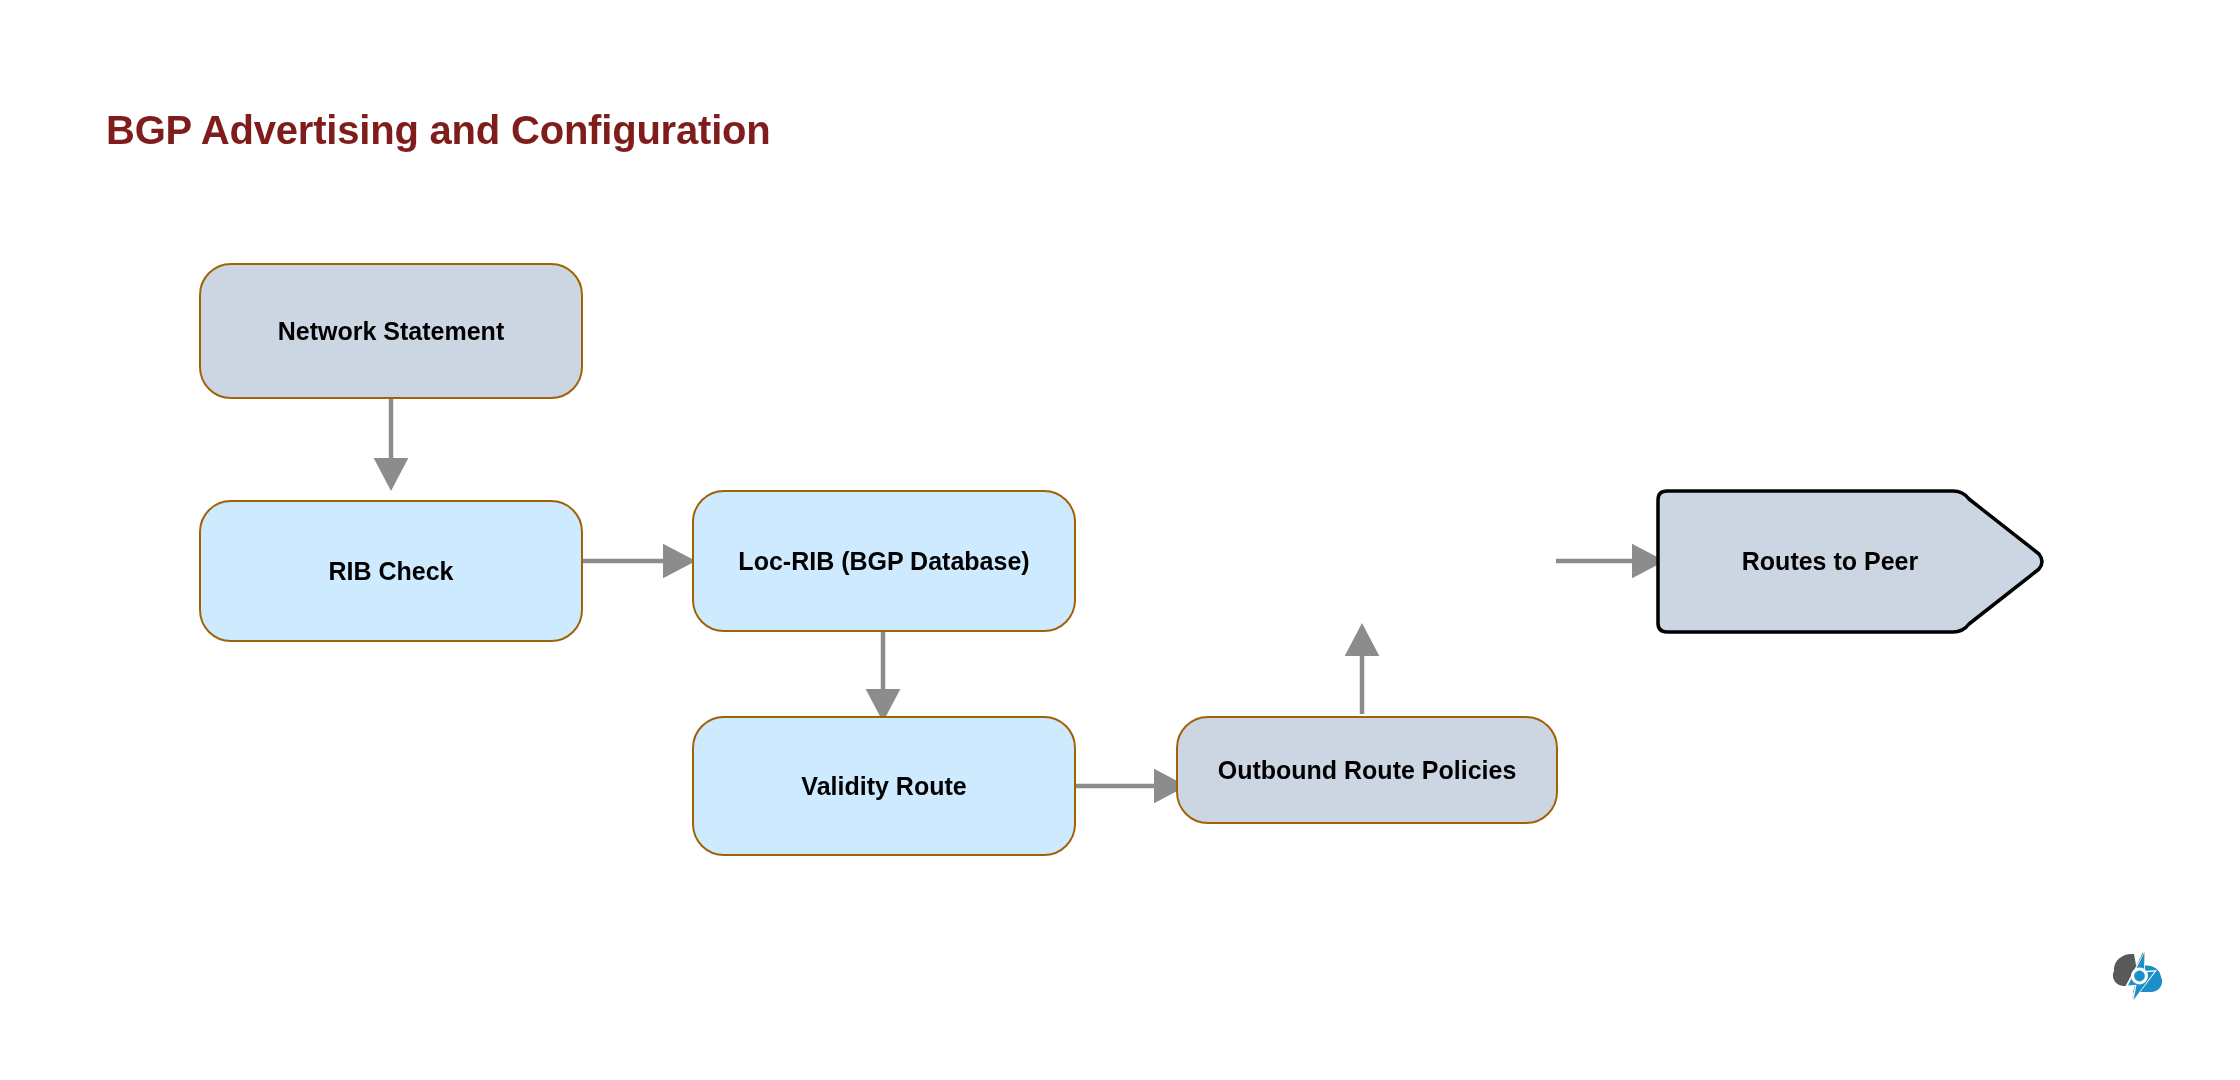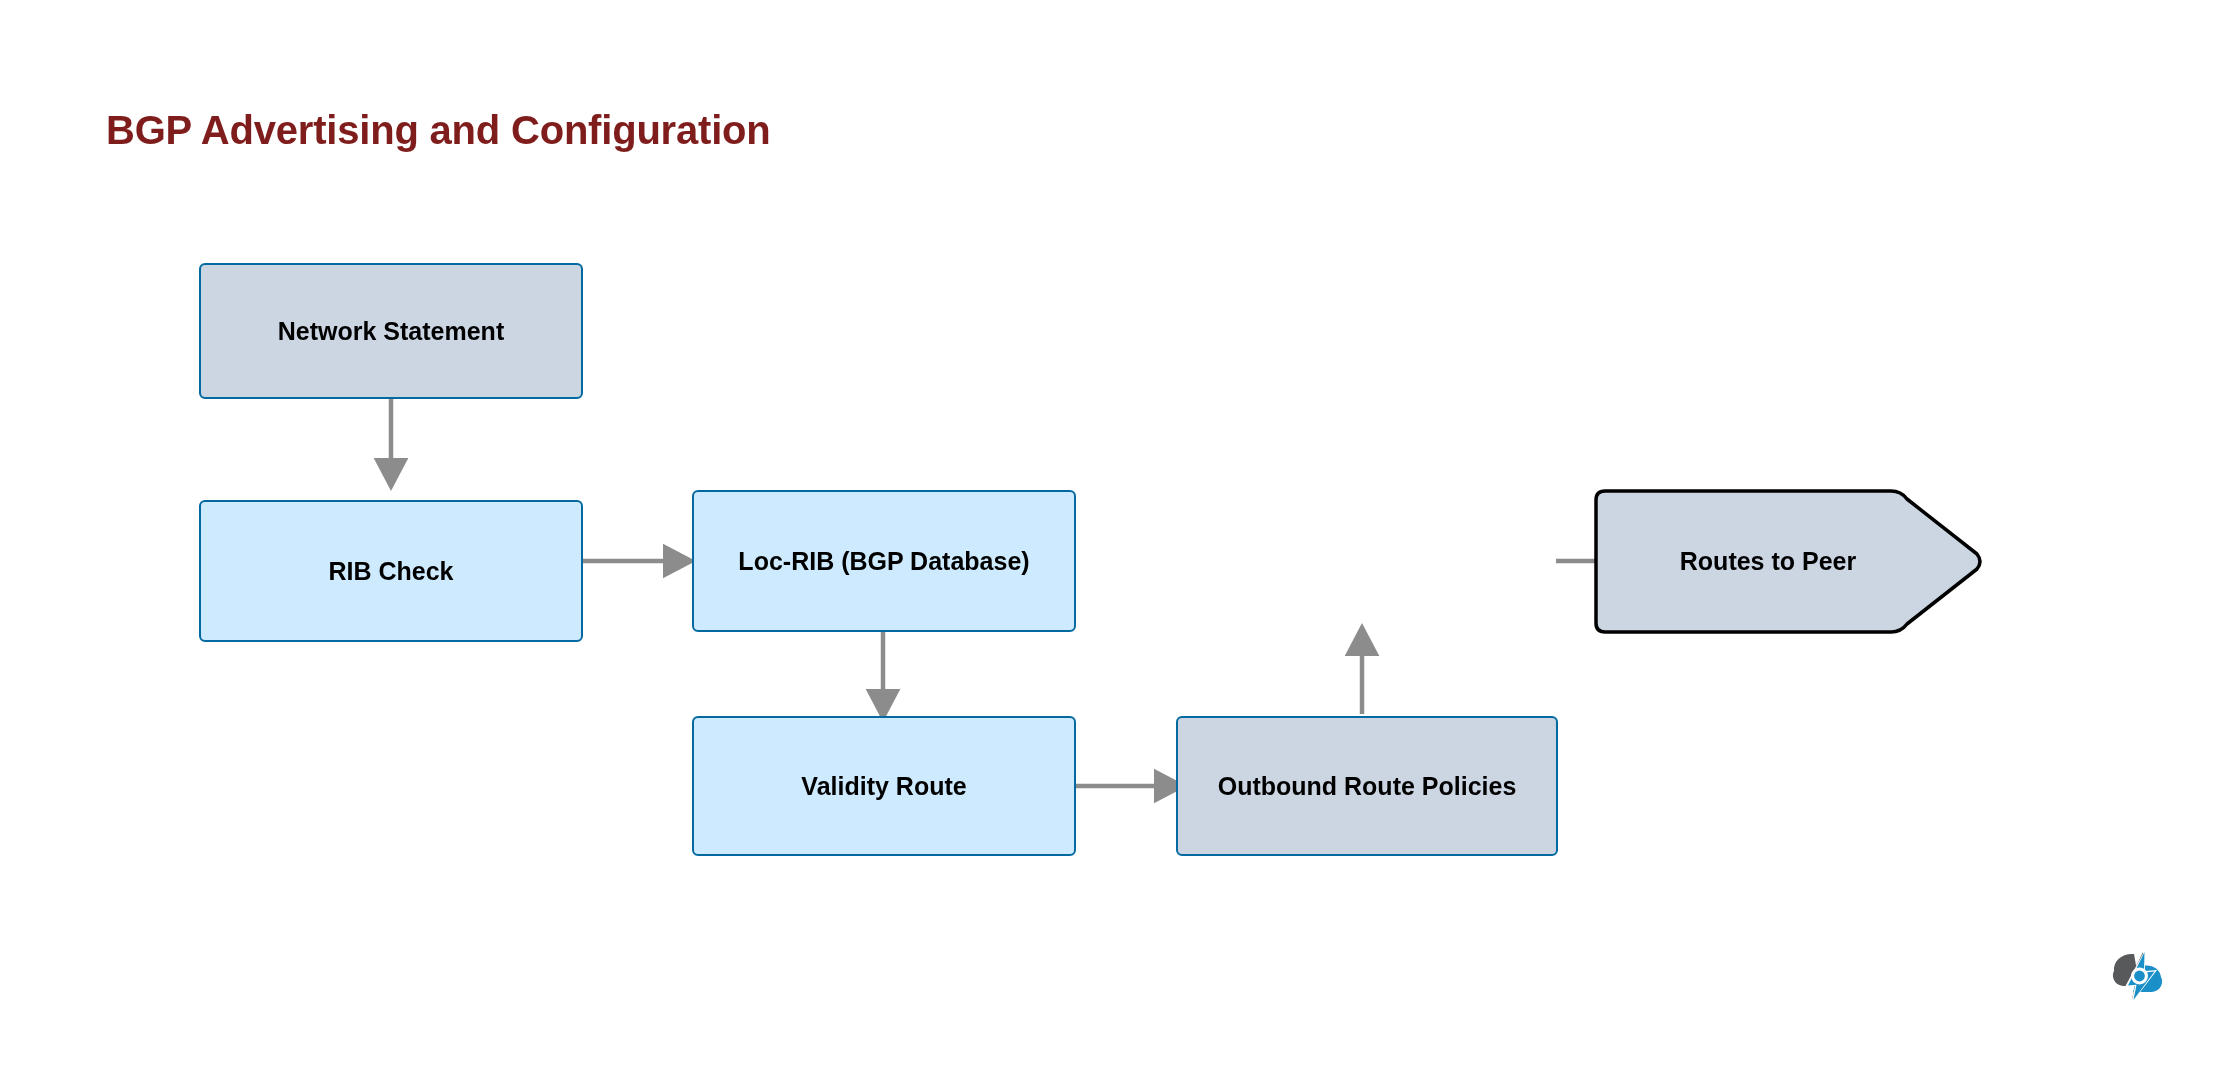--- a/index.html
+++ b/index.html
@@ -41,22 +41,22 @@
     align-items: center;
     justify-content: center;
     text-align: center;
     font-size: 25px;
     font-weight: bold;
     color: #000000;
     line-height: 1.15;
   }
 
   .rbox {
-    border-radius: 6px;
-    border: 2px solid #0369a1;
+    border-radius: 32px;
+    border: 2px solid #a16207;
   }
   .fill-blue { background: #cdeaff; }
   .fill-gray { background: #ccd6e3; }
 
   
   .chevron {
     background: transparent;
     border: none;
   }
   .chevron .chev-svg {
@@ -115,40 +115,40 @@
     <line x1="1556" y1="561" x2="1655" y2="561" stroke="#8c8c8c" stroke-width="4.5" marker-end="url(#ah)"></line>
   </svg>
 
   <div class="node rbox fill-gray" style="left:199px; top:263px; width:384px; height:136px;">Network Statement</div>
 
   <div class="node rbox fill-blue" style="left:199px; top:490px; width:384px; height:142px;margin-top:10px;">RIB Check</div>
 
   <div class="node rbox fill-blue" style="left:692px; top:490px; width:384px; height:142px;">Loc-RIB (BGP Database)</div>
 
 
-  <div class="node chevron" style="left:1593px; top:488px; width:390px; height:147px;justify-content:center;">
+  <div class="node chevron" style="left:1655px; top:488px; width:390px; height:147px;justify-content:center;">
     <svg class="chev-svg" viewBox="0 0 390 147" preserveAspectRatio="none">
       <path d="M 12 3
                L 298 3
                Q 308 3 314 11
                L 384 66
                Q 390 73.5 384 81
                L 314 136
                Q 308 144 298 144
                L 12 144
                Q 3 144 3 135
                L 3 12
                Q 3 3 12 3 Z" fill="#ccd6e3" stroke="#000000" stroke-width="3.5" stroke-linejoin="round"></path>
     </svg>
     <span class="chev-label">Routes to Peer</span>
   </div>
 
   <div class="node rbox fill-blue" style="left:692px; top:716px; width:384px; height:140px;">Validity Route</div>
 
-  <div class="node rbox fill-gray" style="left:1176px; top:716px; width:382px; height:140px;">Outbound Route Policies</div>
+  <div class="node rbox fill-gray" style="left:1176px; top:716px; width:382px; height:108px;">Outbound Route Policies</div>
 
   <svg id="logo" viewBox="0 0 72 72" xmlns="http://www.w3.org/2000/svg">
     <path d="M30 14 C18 13 9 21 10 31 C7 36 10 45 19 46 L27 46 L33 31 Z" fill="#58595b"></path>
     <path d="M40 11 L22 46 L31 45 L27 62 L52 30 L41 31 Z" fill="#ffffff"></path>
     <path d="M39 12 L23 45 L31 44 L28 60 L50 31 L40 32 Z" fill="#58595b"></path>
     <path d="M36 27 C44 23 56 27 57 37 C60 42 57 51 48 52 L29 52 L34 36 Z" fill="#1b90c8"></path>
     <path d="M41 10 L21 47 L31 46 L27 64 L53 30 L41 31 Z" fill="#ffffff"></path>
     <path d="M40.5 12 L24 45.5 L32.5 44.8 L29.5 60 L50.5 31.5 L40 32.4 Z" fill="#1b90c8"></path>
     <circle cx="35.5" cy="36" r="8.5" fill="#ffffff"></circle>
     <circle cx="35.5" cy="36" r="5.4" fill="#1b90c8"></circle>

